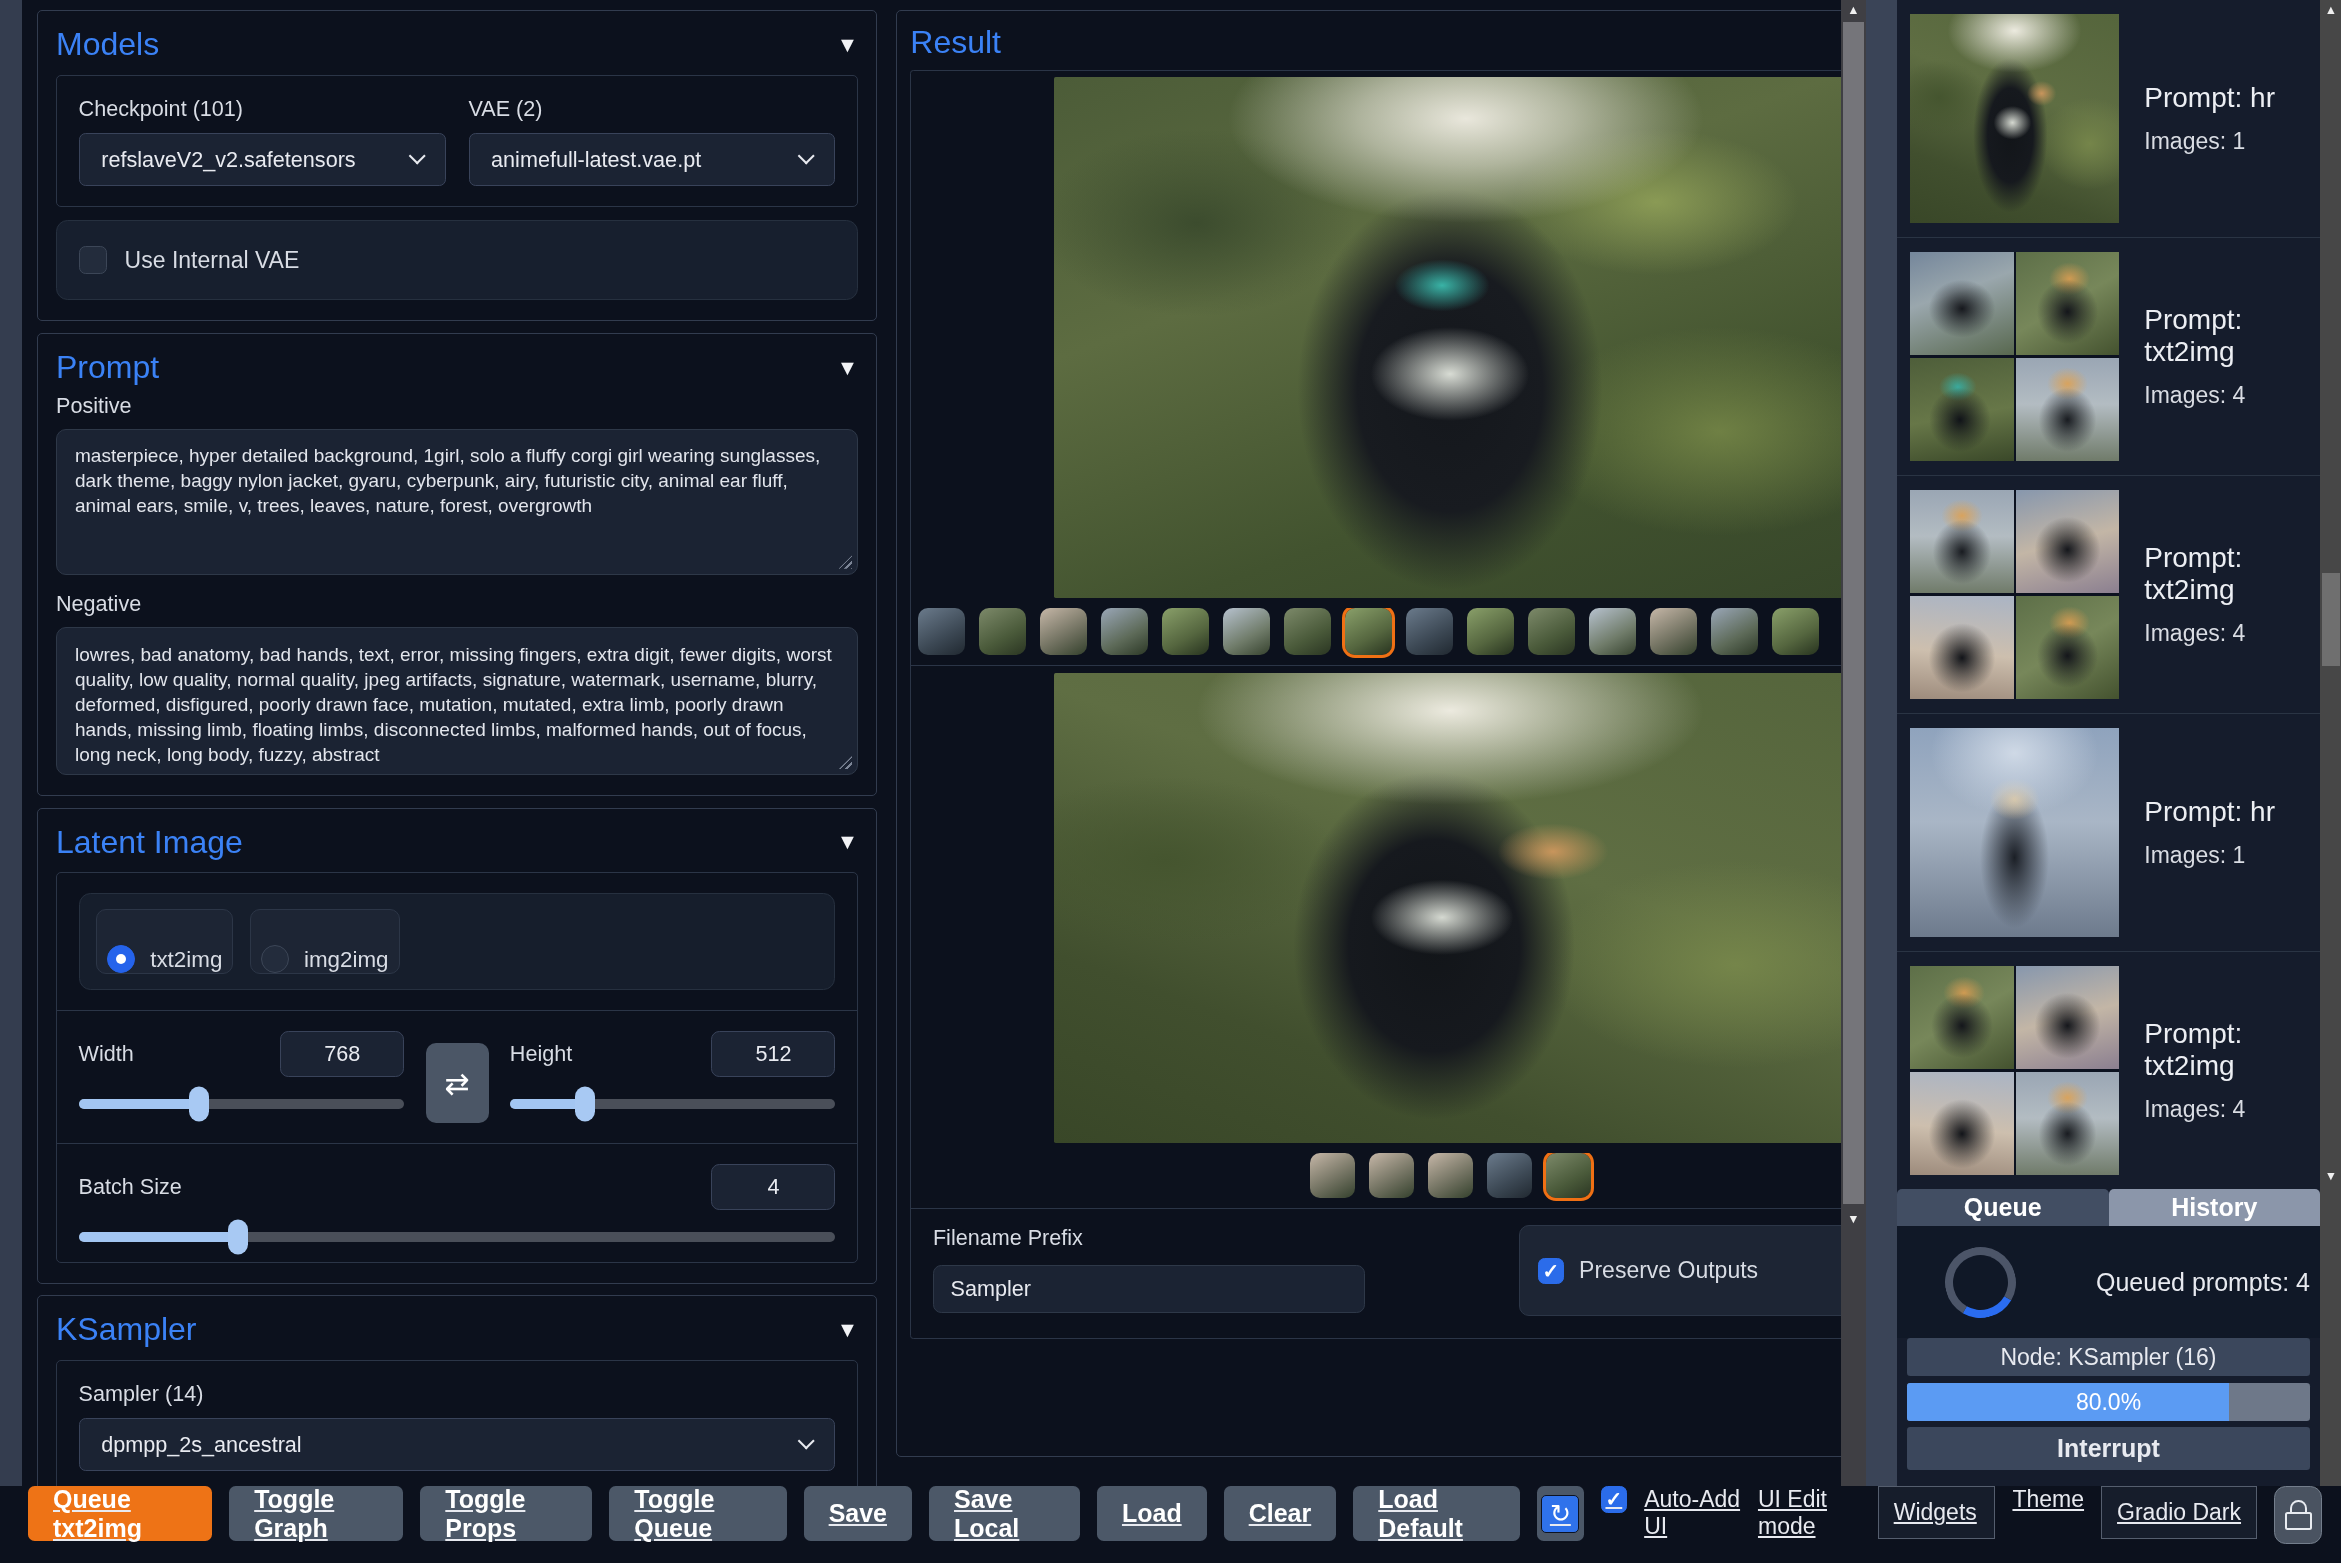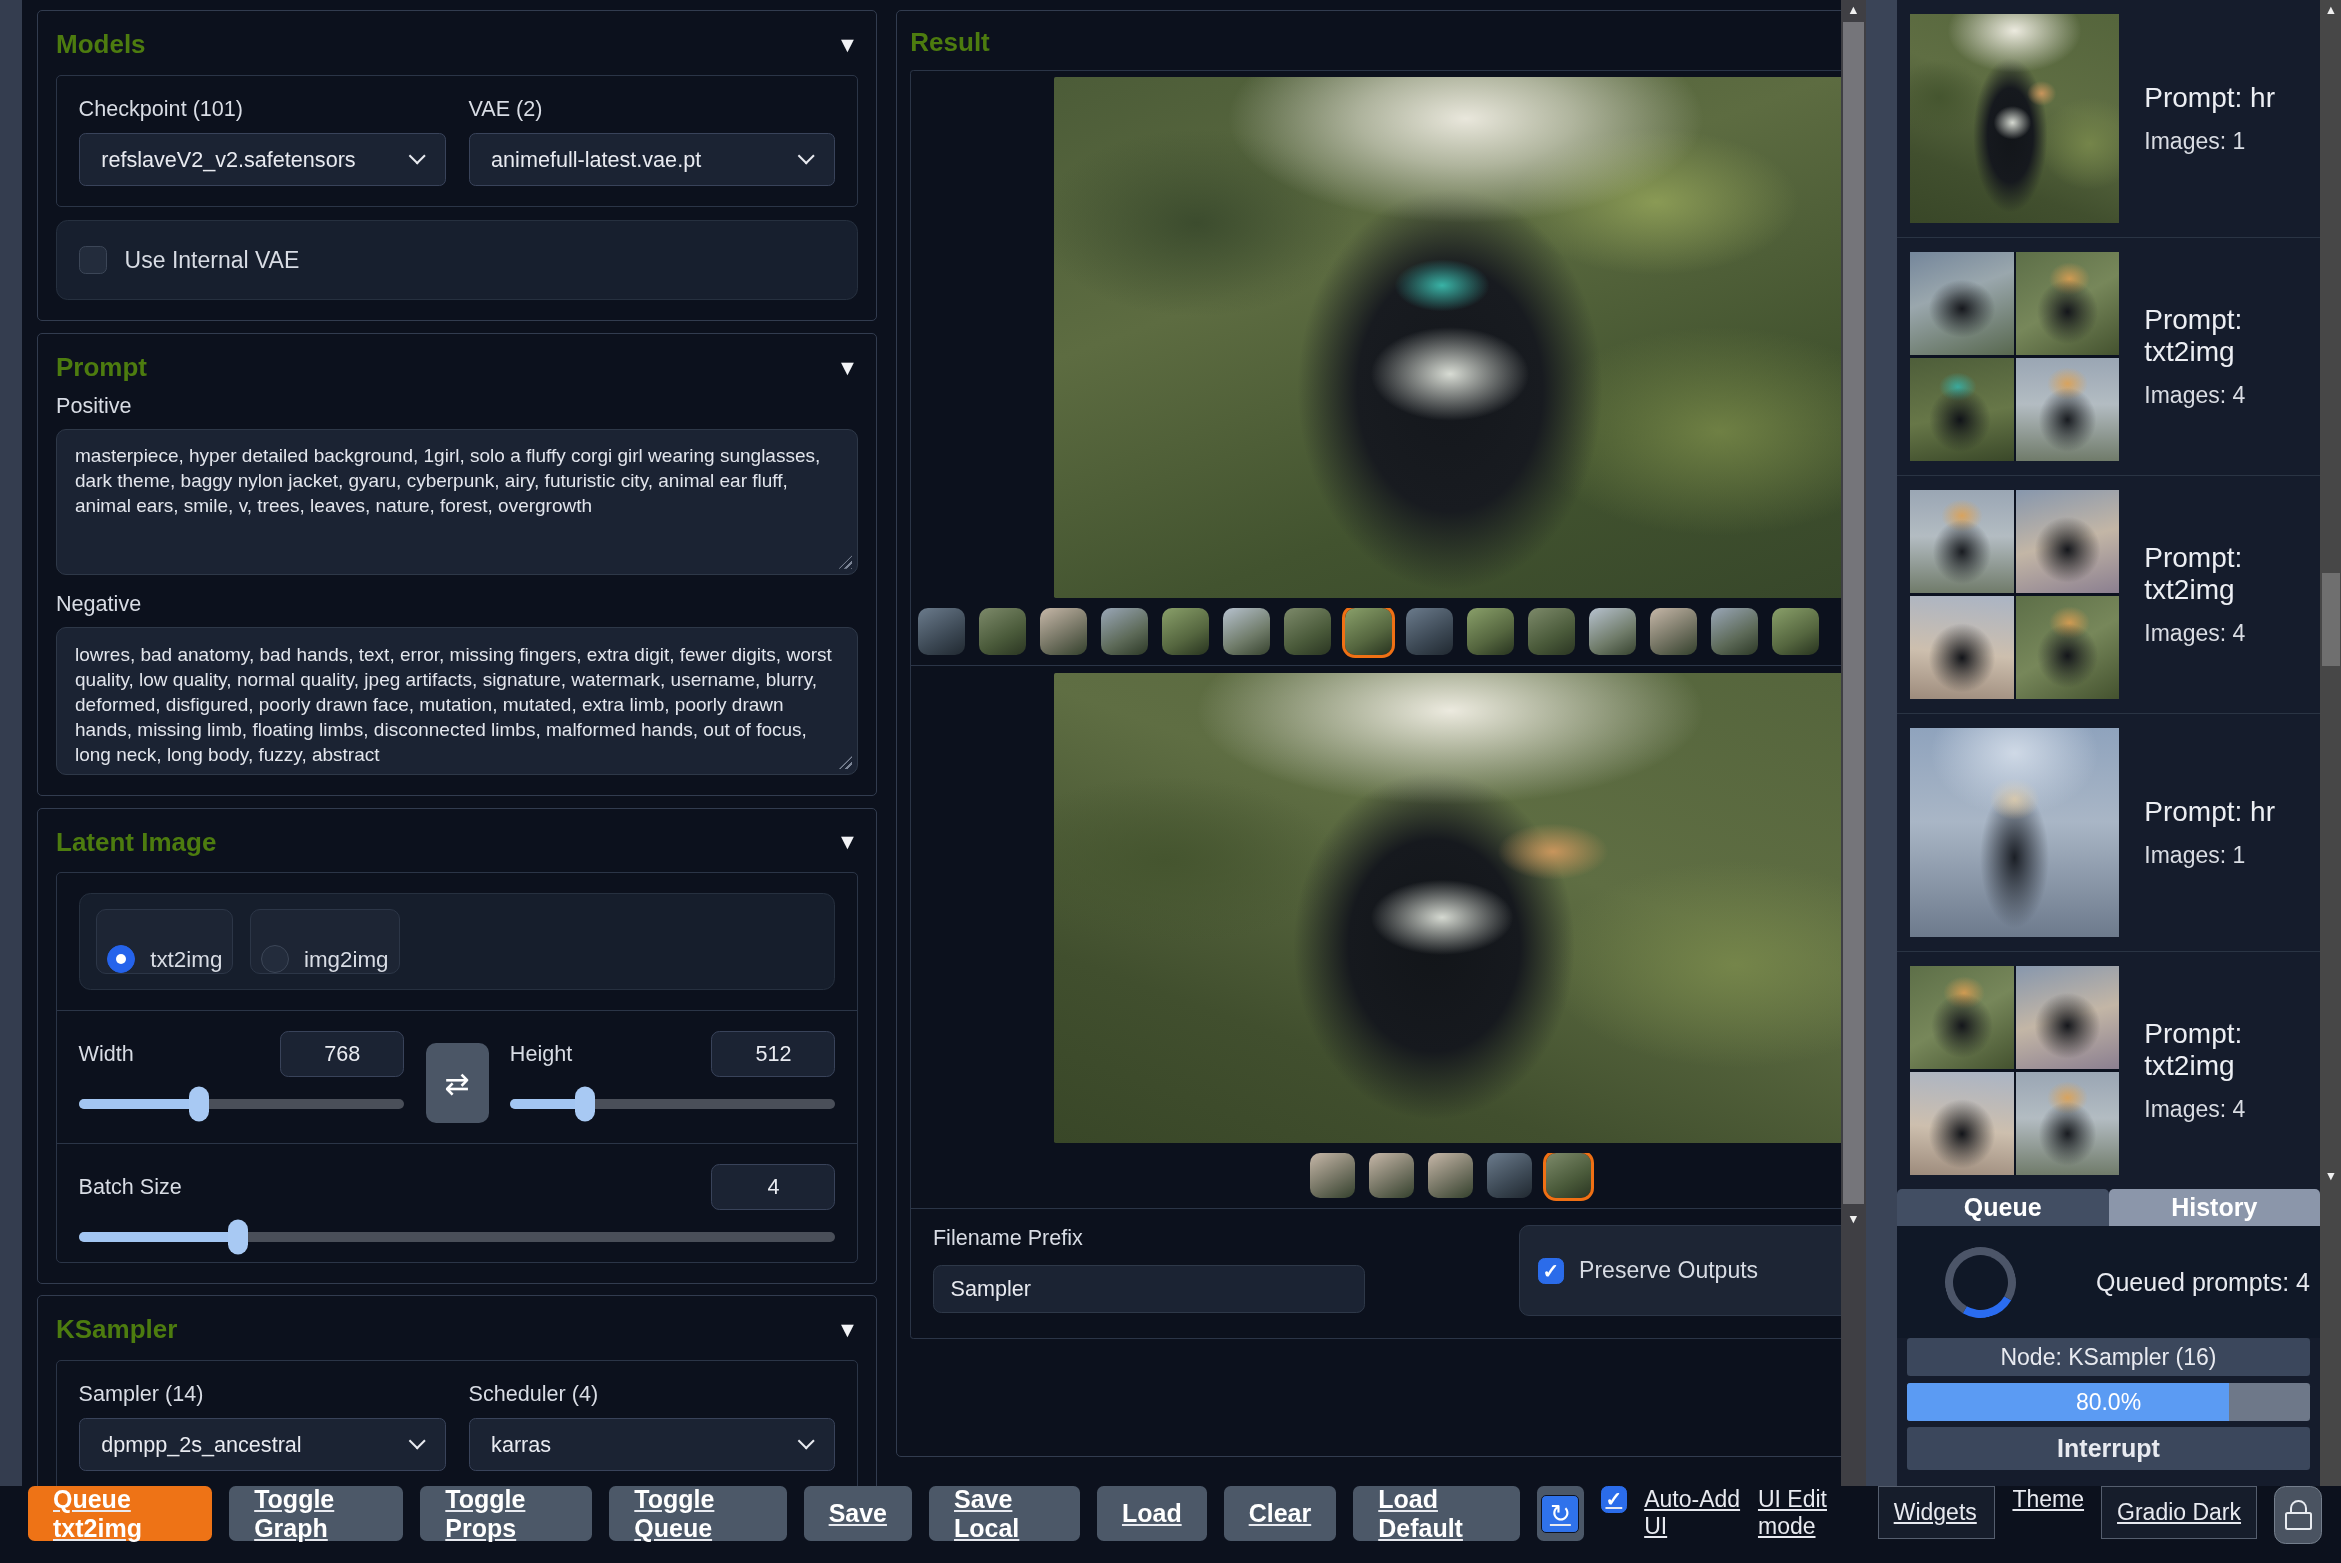--- a/index.html
+++ b/index.html
@@ -2,21 +2,21 @@
 <html style="font-size:13.3px"><head>
 <meta charset="utf-8">
 <style>
   * { margin:0; padding:0; box-sizing:border-box; }
   html,body { width:2342px; height:1564px; overflow:hidden; }
   body { background:#0c111d; font-family:"Liberation Sans", sans-serif; color:#e8eaf0; position:relative; }
 
   
   .acc { border:0.8px solid #323c4f; border-radius:5px; padding:15px 18px 20px 18px; margin-bottom:11.6px; }
   .acc-head { display:flex; justify-content:space-between; align-items:center; height:37px; }
-  .acc-title { font-size:26px; color:#4d7c0f;font-weight:bold; }
+  .acc-title { font-size:32px; color:#3b82f6; }
   .acc-caret { font-size:21.6px; color:#f2f3f6; }
   .group { border:0.8px solid #2b3547; border-radius:5px; margin-top:11.6px; }
   .gsec { padding:20px 21.6px; }
   .gsec + .gsec { border-top:0.8px solid #2b3547; }
   .label { font-size:21.6px; color:#d8dce4; }
   .select { height:53px; background:#1b2333; border:0.8px solid #39435a; border-radius:6.6px;
             display:flex; align-items:center; justify-content:space-between; padding:0 21.6px; }
   .select .val { font-size:21.6px; color:#e8eaf0; }
   .chev { width:12.4px; height:12.4px; border-right:2.5px solid #e8eaf0; border-bottom:2.5px solid #e8eaf0;
           transform:rotate(45deg); margin-top:-6.6px; flex:none; }
@@ -297,27 +297,20 @@
     </div>
     <div class="group">
       <div class="gsec two-col">
         <div>
           <div class="label field-label">Sampler (14)</div>
           <div class="select">
             <span class="val">dpmpp_2s_ancestral</span>
             <span class="chev"></span>
           </div>
         </div>
-        <div>
-          <div class="label field-label">Scheduler (4)</div>
-          <div class="select">
-            <span class="val">karras</span>
-            <span class="chev"></span>
-          </div>
-        </div>
       </div>
       <div class="gsec">
         <div class="wh-row">
           <div class="wh-half">
             <div class="wh-top">
               <span class="label">CFG Scale</span>
               <span class="numbox inline-num">7</span>
             </div>
 
           </div>

